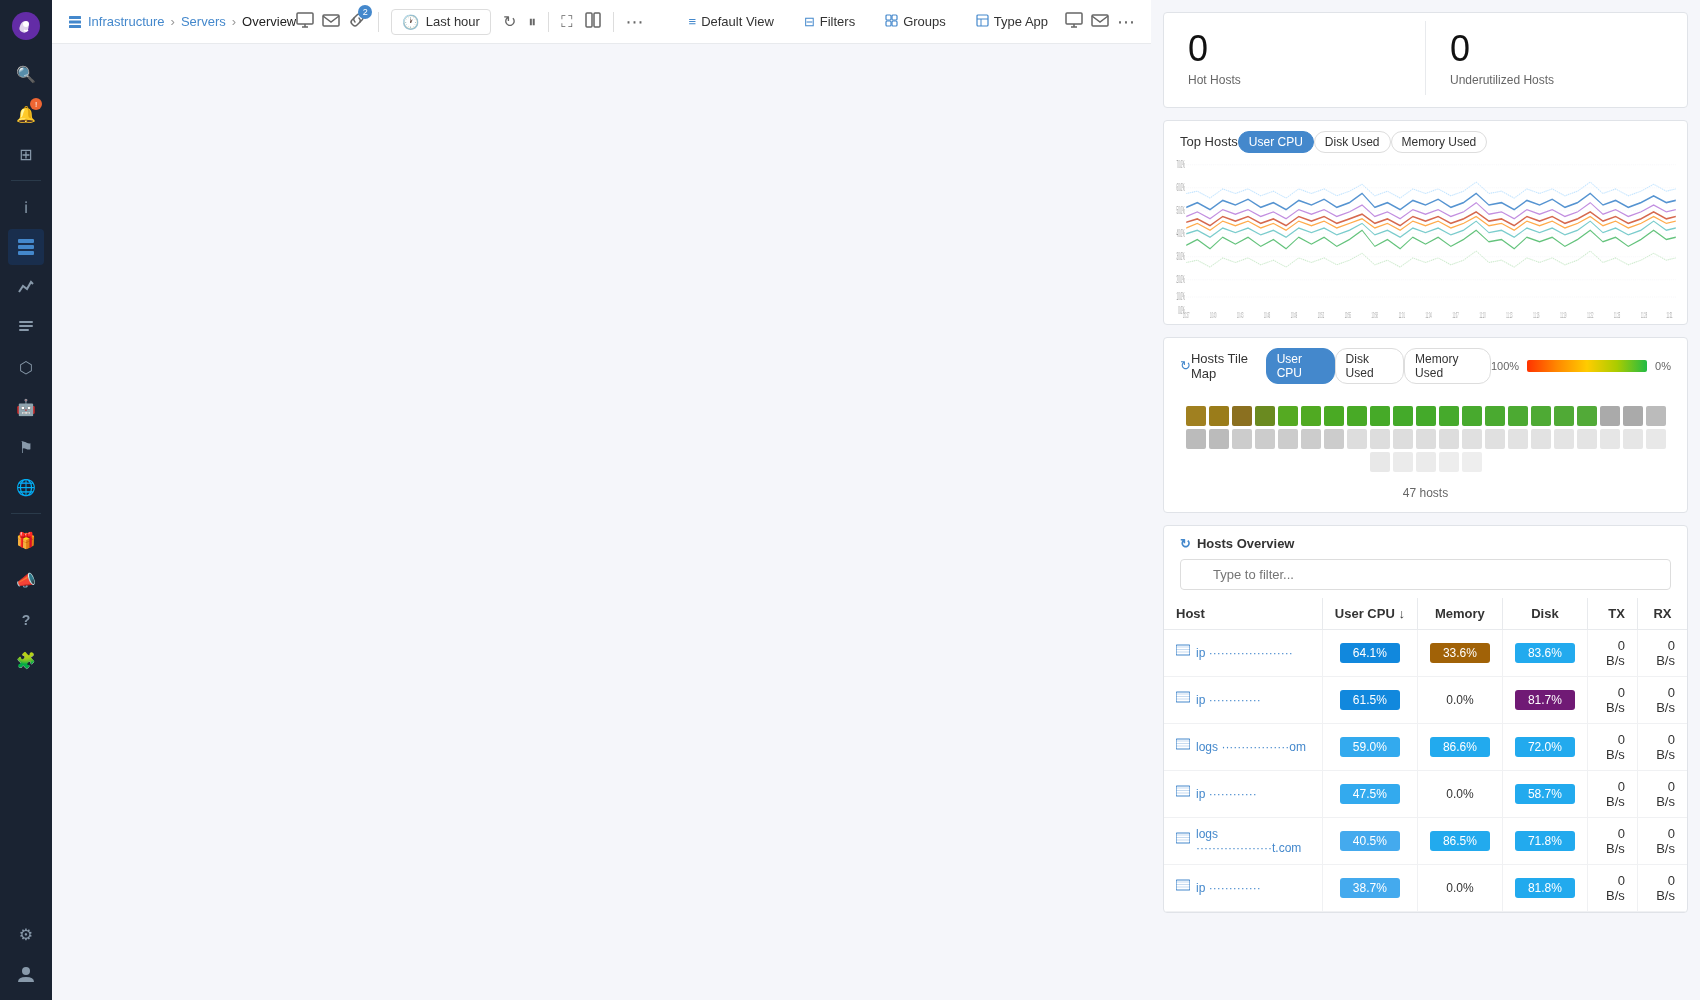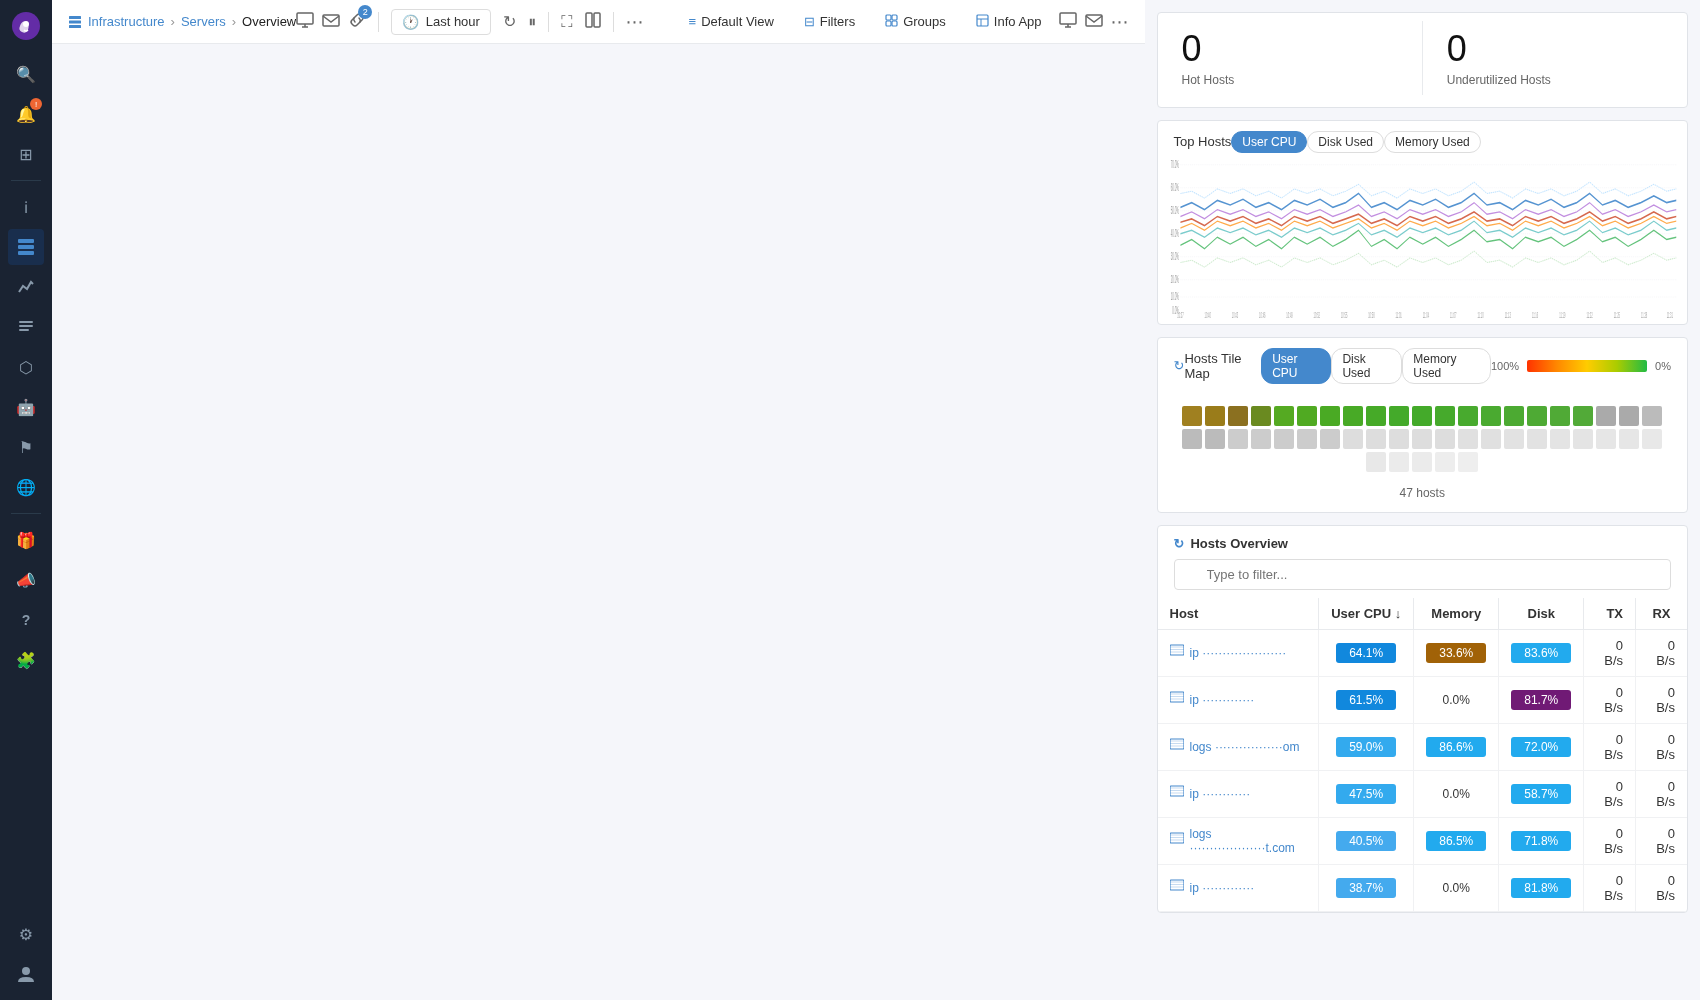--- a/index.html
+++ b/index.html
@@ -436,21 +436,21 @@
       <span>Groups</span>
     </button>
     <button class="toolbar-btn">
       <span class="icon">
         <svg width="13" height="13" viewBox="0 0 13 13">
             <rect x="1" y="1" width="11" height="11" rx="1" fill="none" stroke="#4488cc" stroke-width="1.2"></rect>
             <line x1="1" y1="5" x2="12" y2="5" stroke="#4488cc" stroke-width="1"></line>
             <line x1="5" y1="5" x2="5" y2="12" stroke="#4488cc" stroke-width="1"></line>
           </svg>
       </span>
-      <span>Info App</span>
+      <span>Type App</span>
     </button>
     <div class="toolbar-right">
       <span>
         <svg width="18" height="18" viewBox="0 0 18 18">
             <rect x="1" y="2" width="16" height="11" rx="1" fill="none" stroke="#666" stroke-width="1.5"></rect>
             <path d="M6 16h6M9 13v3" stroke="#666" stroke-width="1.5"></path>
           </svg>
       </span>
       <span>
         <svg width="18" height="18" viewBox="0 0 18 18">

